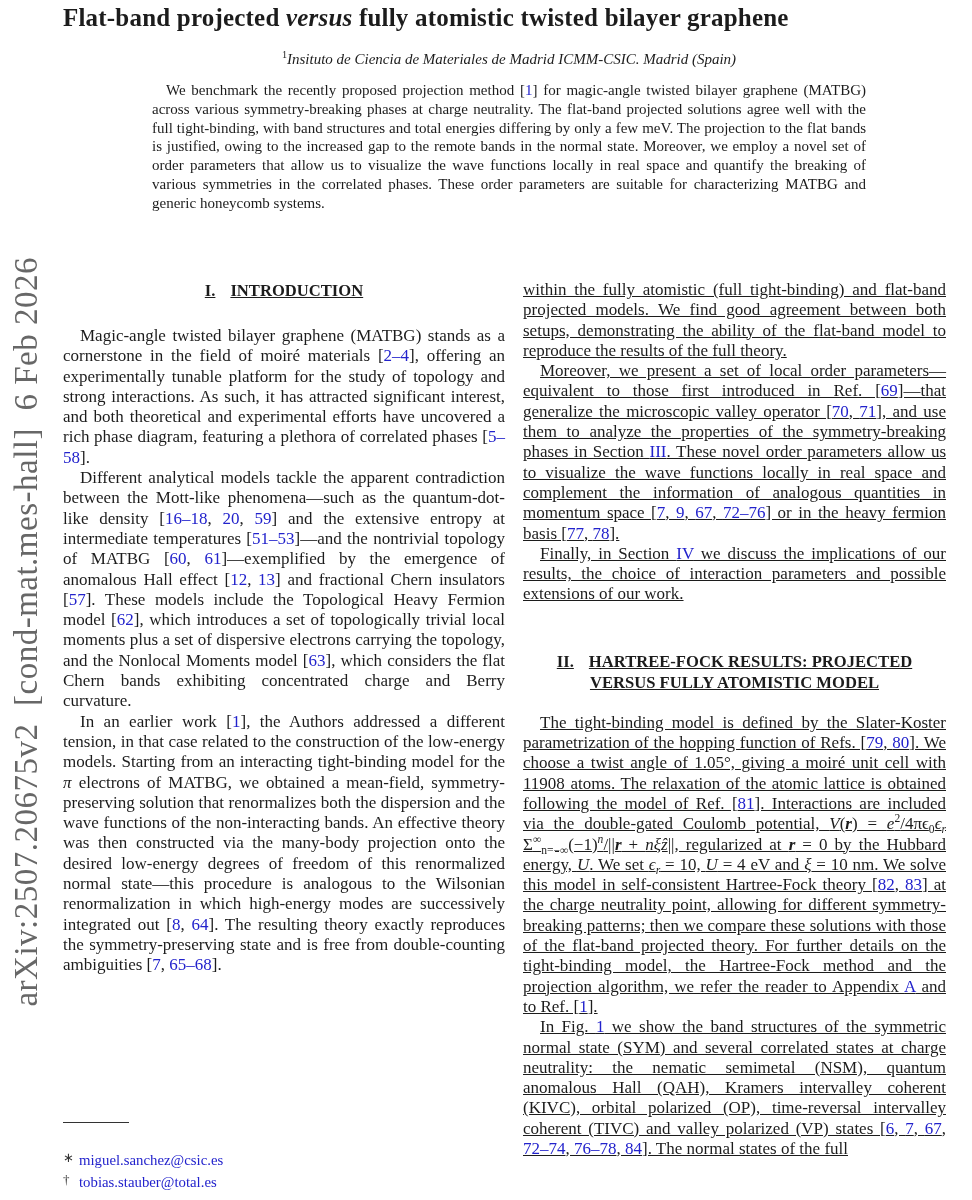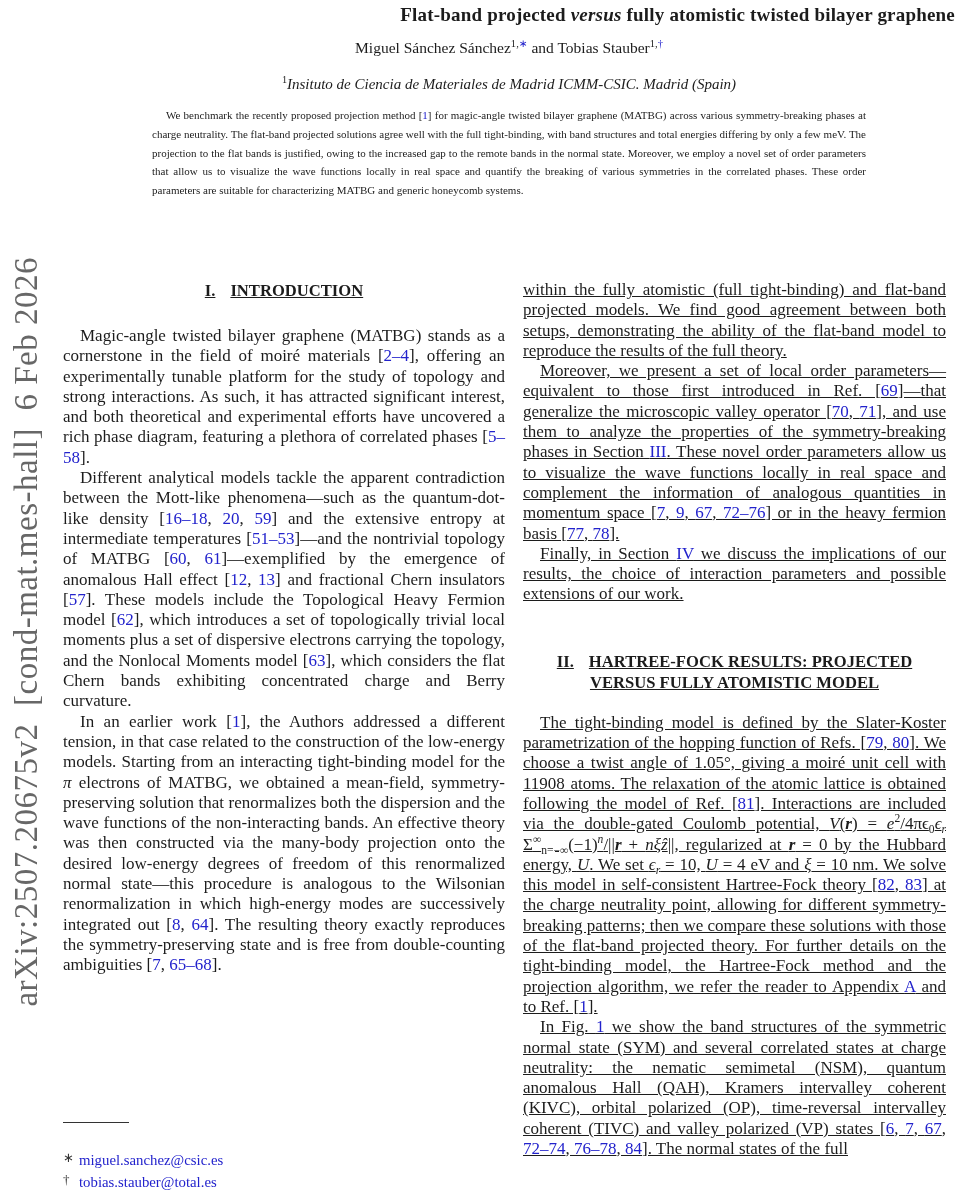--- a/index.html
+++ b/index.html
@@ -22,29 +22,29 @@
     display:flex;align-items:center;justify-content:center;
   }
   .arxiv-banner span{
     writing-mode:vertical-rl;transform:rotate(180deg);
     font-size:33px;color:var(--banner);white-space:nowrap;letter-spacing:0.5px;
   }
 
   
   .header{position:absolute;left:63px;top:0;width:892px;}
   .paper-title{
-    margin:4px 0 0 0;text-align:right;
-    font-size:19px;font-weight:bold;letter-spacing:0.2px;
+    margin:4px 0 0 0;text-align:left;
+    font-size:25px;font-weight:bold;letter-spacing:0.2px;
   }
   .authors{margin-top:13px;text-align:center;font-size:15.5px;}
   .affiliation{margin-top:19px;text-align:center;font-size:15px;}
   .affiliation .seg-em{font-style:italic;}
   .abstract{
     margin:13px auto 0 auto;width:714px;
-    font-size:11px;line-height:18.8px;text-align:justify;text-indent:14px;font-family:Liberation Serif, serif;
+    font-size:15px;line-height:18.8px;text-align:justify;text-indent:14px;font-family:Liberation Serif, serif;
   }
 
   
   .col{position:absolute;top:280px;font-size:17px;line-height:20.3px;}
   .col-left{left:63px;width:442px;}
   .col-right{left:523px;width:423px;text-decoration:underline;}
   p.body{margin:0;text-align:justify;text-indent:17px;}
   p.noind{text-indent:0;}
 
   .sec-head{
@@ -75,21 +75,20 @@
 <body>
 
 <div class="page">
 
   <div class="arxiv-banner">
     <span>arXiv:2507.20675v2&nbsp; [cond-mat.mes-hall]&nbsp; 6 Feb 2026</span>
   </div>
 
   <div class="header">
     <h1 class="paper-title"><span>Flat-band projected </span><span class="seg-em">versus</span><span> fully atomistic twisted bilayer graphene</span></h1>
-    <div class="authors"><span>Miguel Sánchez Sánchez</span><span class="seg-sup">1,</span><span class="seg-supcite">∗</span><span> and Tobias Stauber</span><span class="seg-sup">1,</span><span class="seg-supcite">†</span></div>
     <div class="affiliation"><span class="seg-sup">1</span><span class="seg-em">Insituto de Ciencia de Materiales de Madrid ICMM-CSIC. Madrid (Spain)</span></div>
     <div class="abstract"><span>We benchmark the recently proposed projection method [</span><span class="seg-cite">1</span><span>] for magic-angle twisted bilayer graphene (MATBG) across various symmetry-breaking phases at charge neutrality. The flat-band projected solutions agree well with the full tight-binding, with band structures and total energies differing by only a few meV. The projection to the flat bands is justified, owing to the increased gap to the remote bands in the normal state. Moreover, we employ a novel set of order parameters that allow us to visualize the wave functions locally in real space and quantify the breaking of various symmetries in the correlated phases. These order parameters are suitable for characterizing MATBG and generic honeycomb systems.</span></div>
   </div>
 
   <div class="col col-left">
     <div class="sec-head sec-head-1">
       <span class="sec-num">I.</span><span class="sec-title">INTRODUCTION</span>
     </div>
     <p class="body ind"><span>Magic-angle twisted bilayer graphene (MATBG) stands as a cornerstone in the field of moiré materials [</span><span class="seg-cite">2–4</span><span>], offering an experimentally tunable platform for the study of topology and strong interactions. As such, it has attracted significant interest, and both theoretical and experimental efforts have uncovered a rich phase diagram, featuring a plethora of correlated phases [</span><span class="seg-cite">5–58</span><span>].</span></p>
     <p class="body ind"><span>Different analytical models tackle the apparent contradiction between the Mott-like phenomena—such as the quantum-dot-like density [</span><span class="seg-cite">16–18</span><span>, </span><span class="seg-cite">20</span><span>, </span><span class="seg-cite">59</span><span>] and the extensive entropy at intermediate temperatures [</span><span class="seg-cite">51–53</span><span>]—and the nontrivial topology of MATBG [</span><span class="seg-cite">60</span><span>, </span><span class="seg-cite">61</span><span>]—exemplified by the emergence of anomalous Hall effect [</span><span class="seg-cite">12</span><span>, </span><span class="seg-cite">13</span><span>] and fractional Chern insulators [</span><span class="seg-cite">57</span><span>]. These models include the Topological Heavy Fermion model [</span><span class="seg-cite">62</span><span>], which introduces a set of topologically trivial local moments plus a set of dispersive electrons carrying the topology, and the Nonlocal Moments model [</span><span class="seg-cite">63</span><span>], which considers the flat Chern bands exhibiting concentrated charge and Berry curvature.</span></p>

